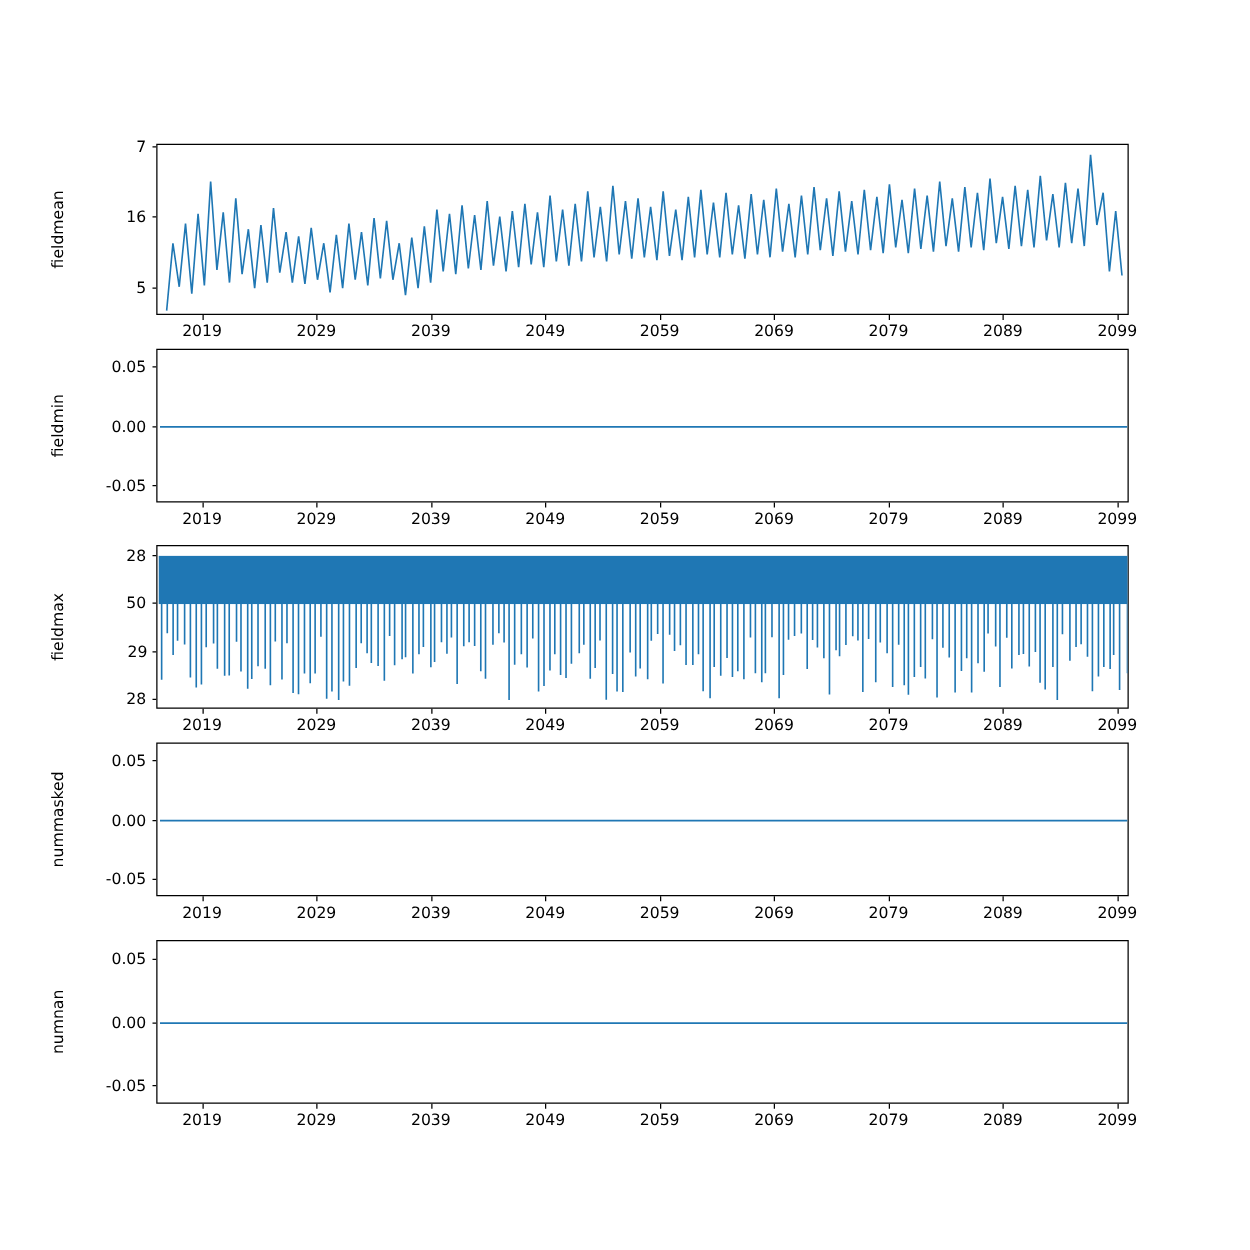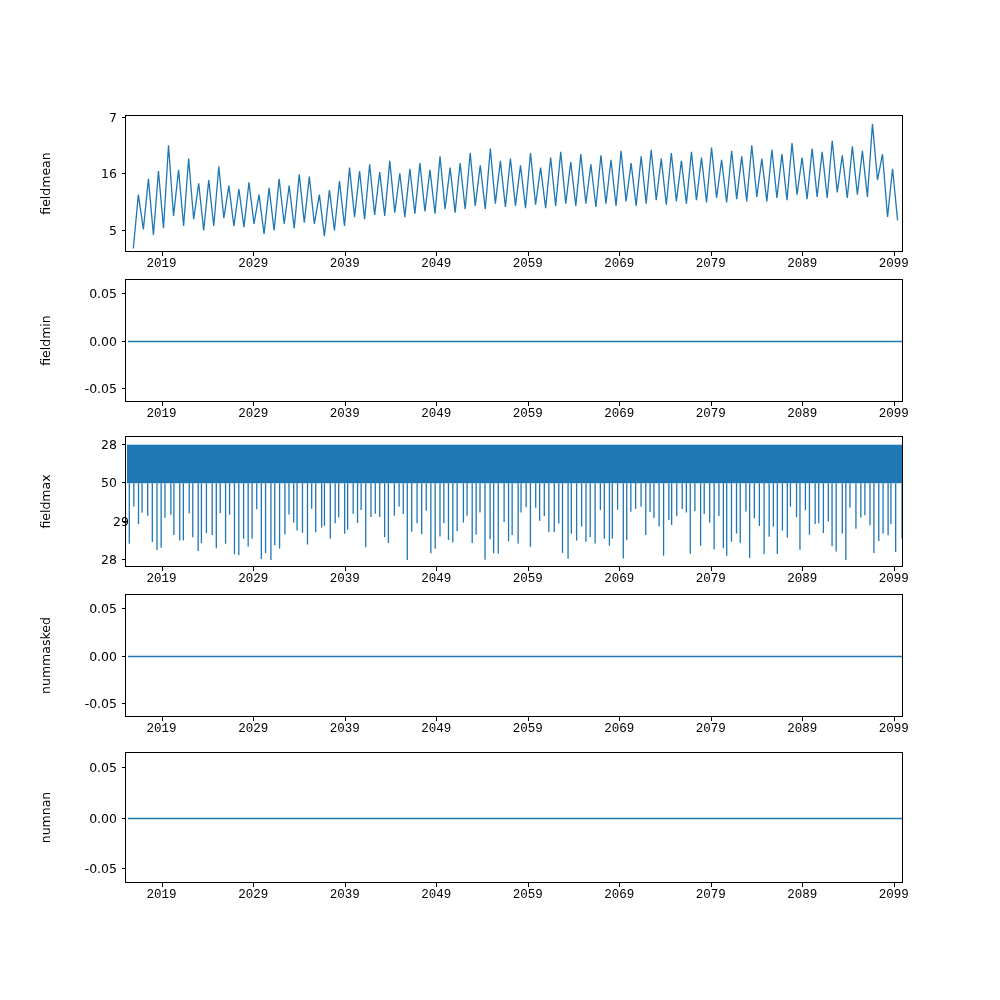--- a/index.html
+++ b/index.html
@@ -50,21 +50,20 @@
     position:absolute;
     width:3.5px;height:1px;
     background:#000;
   }
   .xtick{
     position:absolute;
     font-size:12.5px;
     text-align:right;
     transform:translateX(-50%);
     white-space:nowrap;
-    font-family:Liberation Mono, monospace;
   }
   .xtickmark{
     position:absolute;
     width:1px;height:3.5px;
     background:#000;
   }
   .xlabel{
     position:absolute;
     font-size:12.5px;
     text-align:center;
@@ -314,21 +313,21 @@
           <path class="curve" stroke-width="1.3" d="M 757.06 46.24 L 757.06 96.54"></path>
           <path class="curve" stroke-width="1.3" d="M 762.11 46.24 L 762.11 98.25"></path>
           <path class="curve" stroke-width="1.3" d="M 764.93 46.24 L 764.93 87.08"></path>
           <path class="curve" stroke-width="1.3" d="M 769.67 46.24 L 769.67 115.02"></path>
           <path class="curve" stroke-width="1.3" d="M 775.99 46.24 L 775.99 101.53"></path>
         </svg>
       </div>
     </div>
     <div class="ytick" style="top: 559.294px; left: 65px; width: 52px;">28</div>
     <div class="ytickmark" style="left: 121.5px; top: 559.294px;"></div>
-    <div class="ytick" style="top: 520.765px; left: 77px; width: 52px;">29</div>
+    <div class="ytick" style="top: 520.765px; left: 66px; width: 52px;">29</div>
     <div class="ytickmark" style="left: 121.5px; top: 520.765px;"></div>
     <div class="ytick" style="top: 482.235px; left: 65px; width: 52px;">50</div>
     <div class="ytickmark" style="left: 121.5px; top: 482.235px;"></div>
     <div class="ytick" style="top: 443.706px; left: 65px; width: 52px;">28</div>
     <div class="ytickmark" style="left: 121.5px; top: 443.706px;"></div>
     <div class="ylabel" style="width: 131px; left: -20.5px; top: 493.5px;">fieldmax</div>
     <div class="xtick" style="left: 161.612px; top: 572px;">2019</div>
     <div class="xtickmark" style="left: 161.612px; top: 567px;"></div>
     <div class="xtick" style="left: 253.141px; top: 572px;">2029</div>
     <div class="xtickmark" style="left: 253.141px; top: 567px;"></div>

